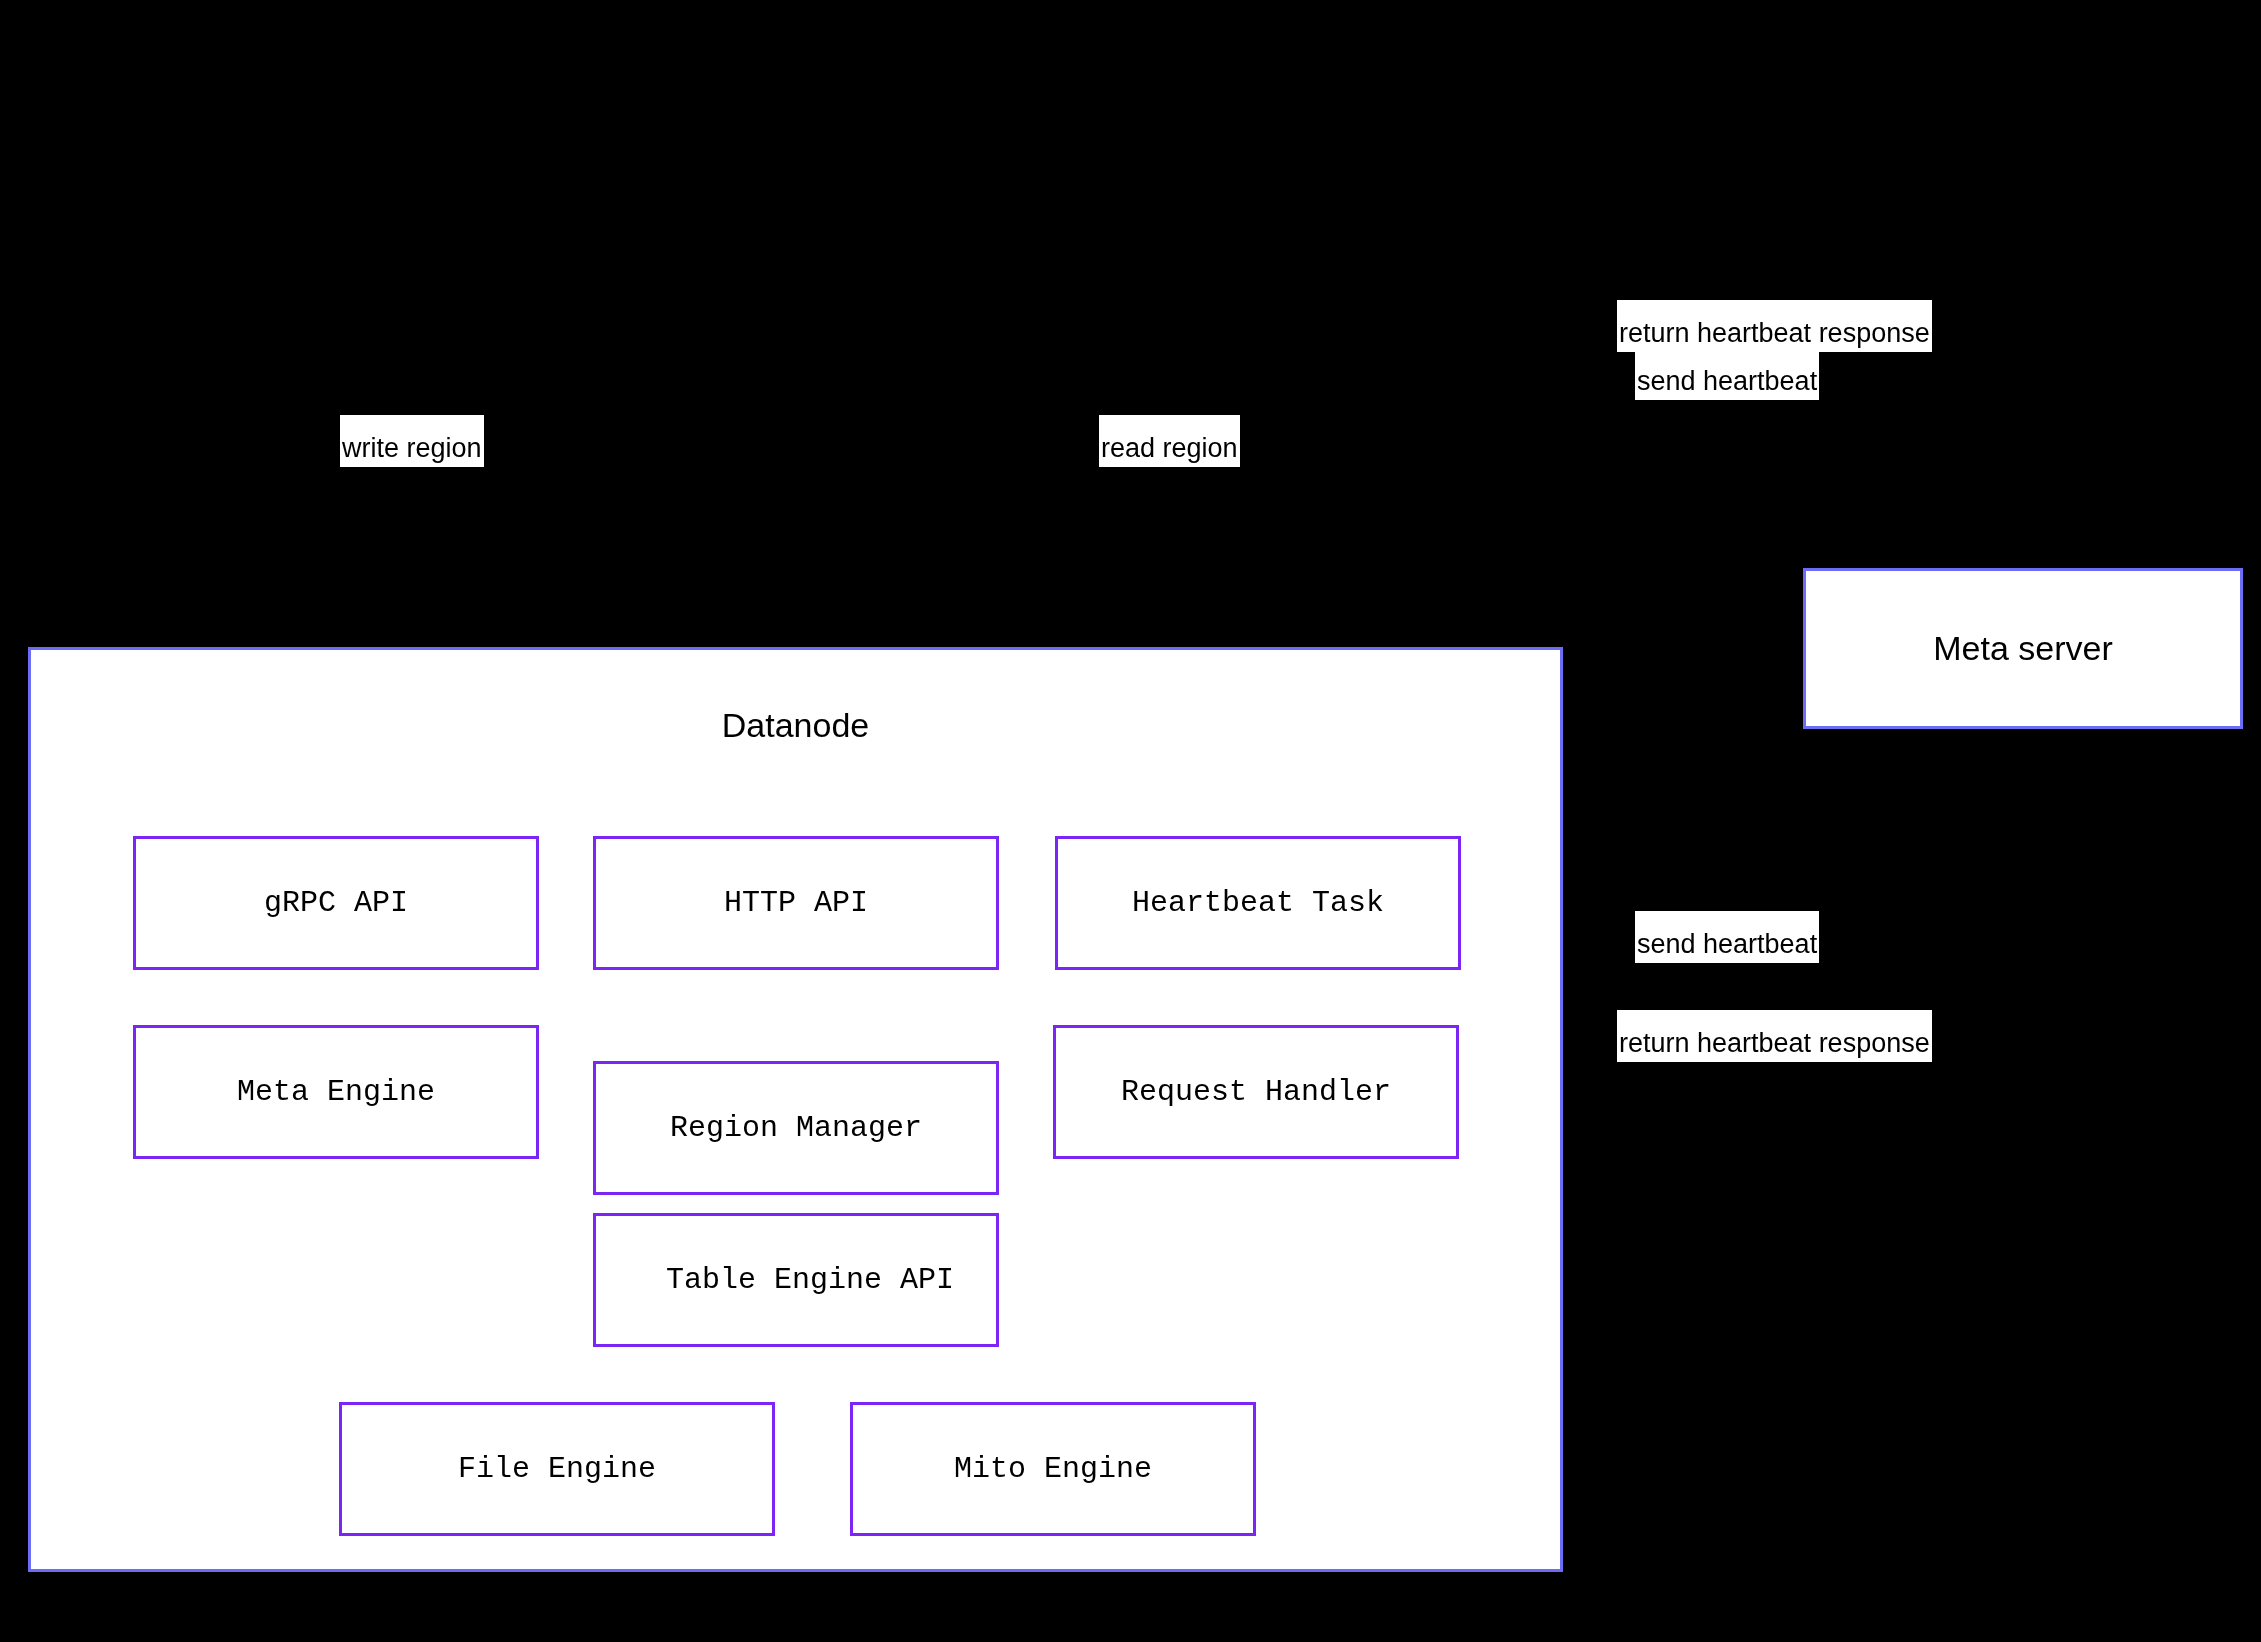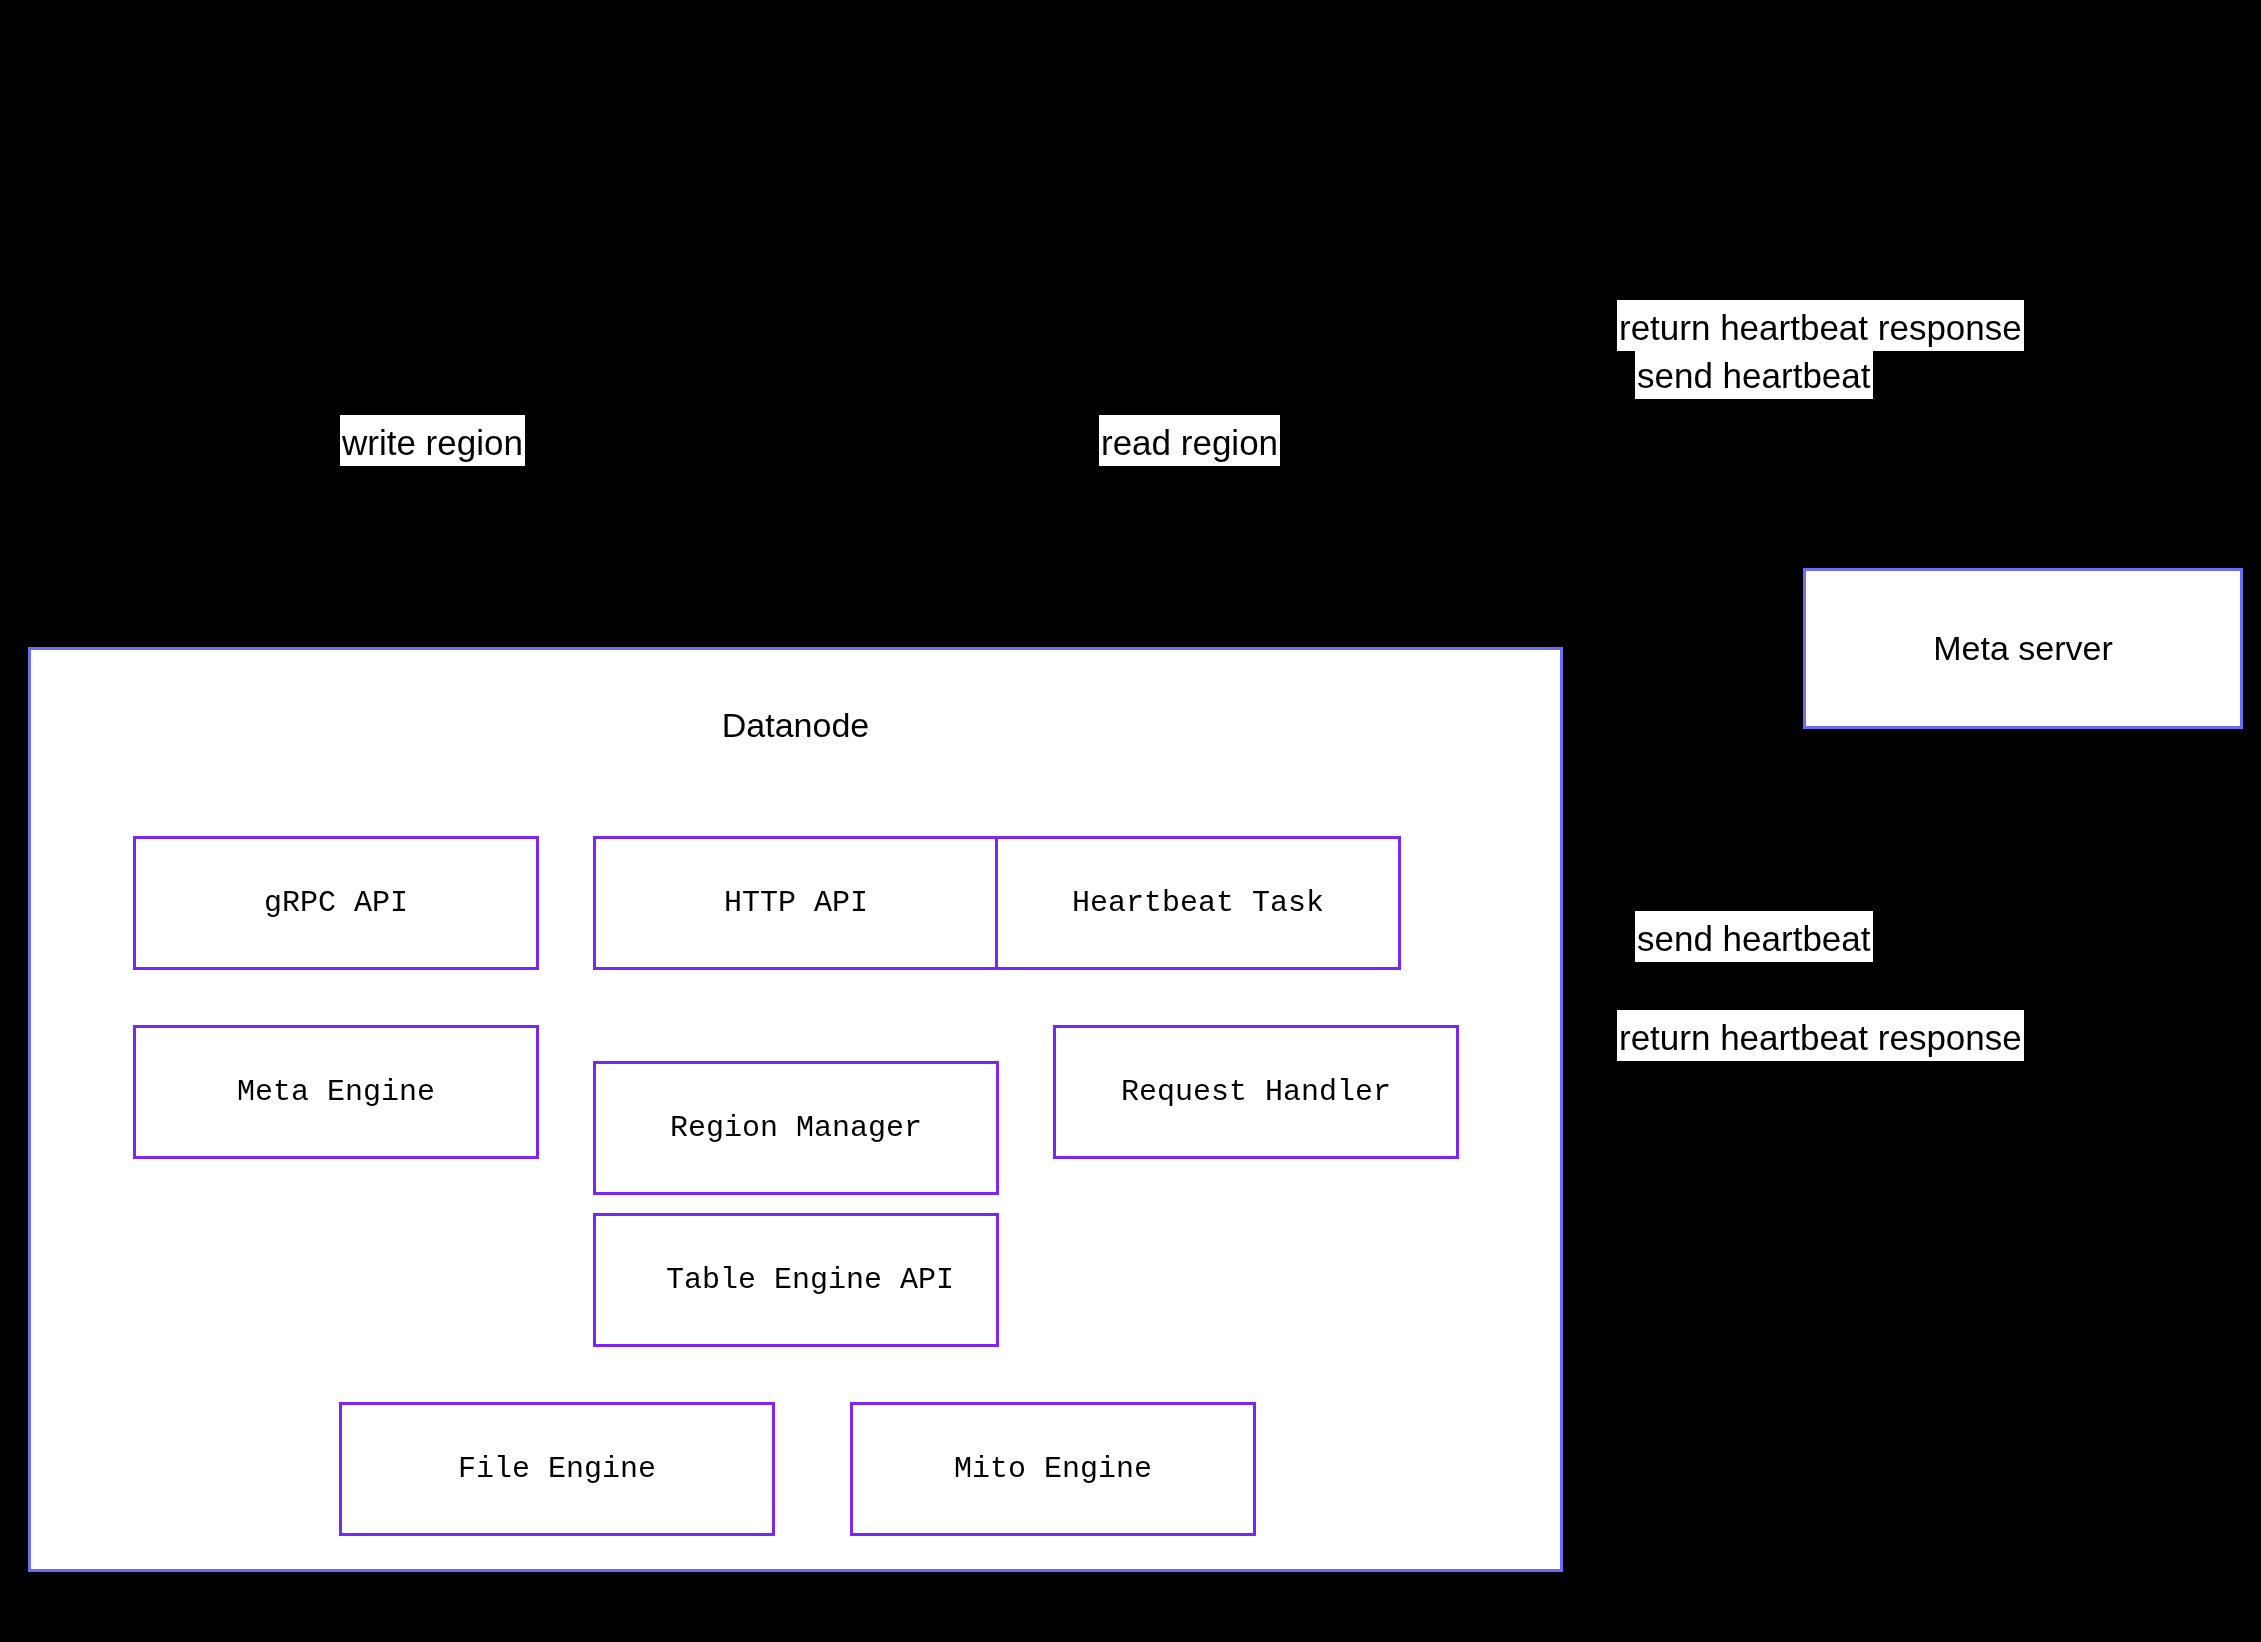--- a/index.html
+++ b/index.html
@@ -87,23 +87,23 @@
     text-align: center;
     white-space: nowrap;
     font-family: Liberation Mono, monospace;
   }
 
   
   .edge-label {
     position: absolute;
     background: #FFFFFF;
     color: #000000;
-    font-size: 35px;
+    font-size: 27px;
     line-height: 1.12;
-    padding: 8px 2px 4px 2px;
+    padding: 18px 2px 4px 2px;
     white-space: nowrap;
     box-sizing: border-box;
   }
 
   
   #connectors {
     position: absolute;
     left: 0;
     top: 0;
     width: 2261px;
@@ -144,21 +144,21 @@
   <div id="datanode-node" class="node-outer">
 
     <div id="datanode-title" class="node-title">Datanode</div>
 
     <div class="node-inner" style="left:102px; top:186px; width:406px; height:134px;">
       <span class="node-inner-label">gRPC API</span>
     </div>
     <div class="node-inner" style="left:562px; top:186px; width:406px; height:134px;">
       <span class="node-inner-label">HTTP API</span>
     </div>
-    <div class="node-inner" style="left:964px; top:186px; width:406px; height:134px;">
+    <div class="node-inner" style="left:1024px; top:186px; width:406px; height:134px;">
       <span class="node-inner-label">Heartbeat Task</span>
     </div>
 
     <div class="node-inner" style="left:102px; top:375px; width:406px; height:134px;">
       <span class="node-inner-label">Meta Engine</span>
     </div>
     <div class="node-inner" style="left:562px; top:375px; width:406px; height:134px;margin-top:36px;">
       <span class="node-inner-label">Region Manager</span>
     </div>
     <div class="node-inner" style="left:1022px; top:375px; width:406px; height:134px;justify-content:center;">

